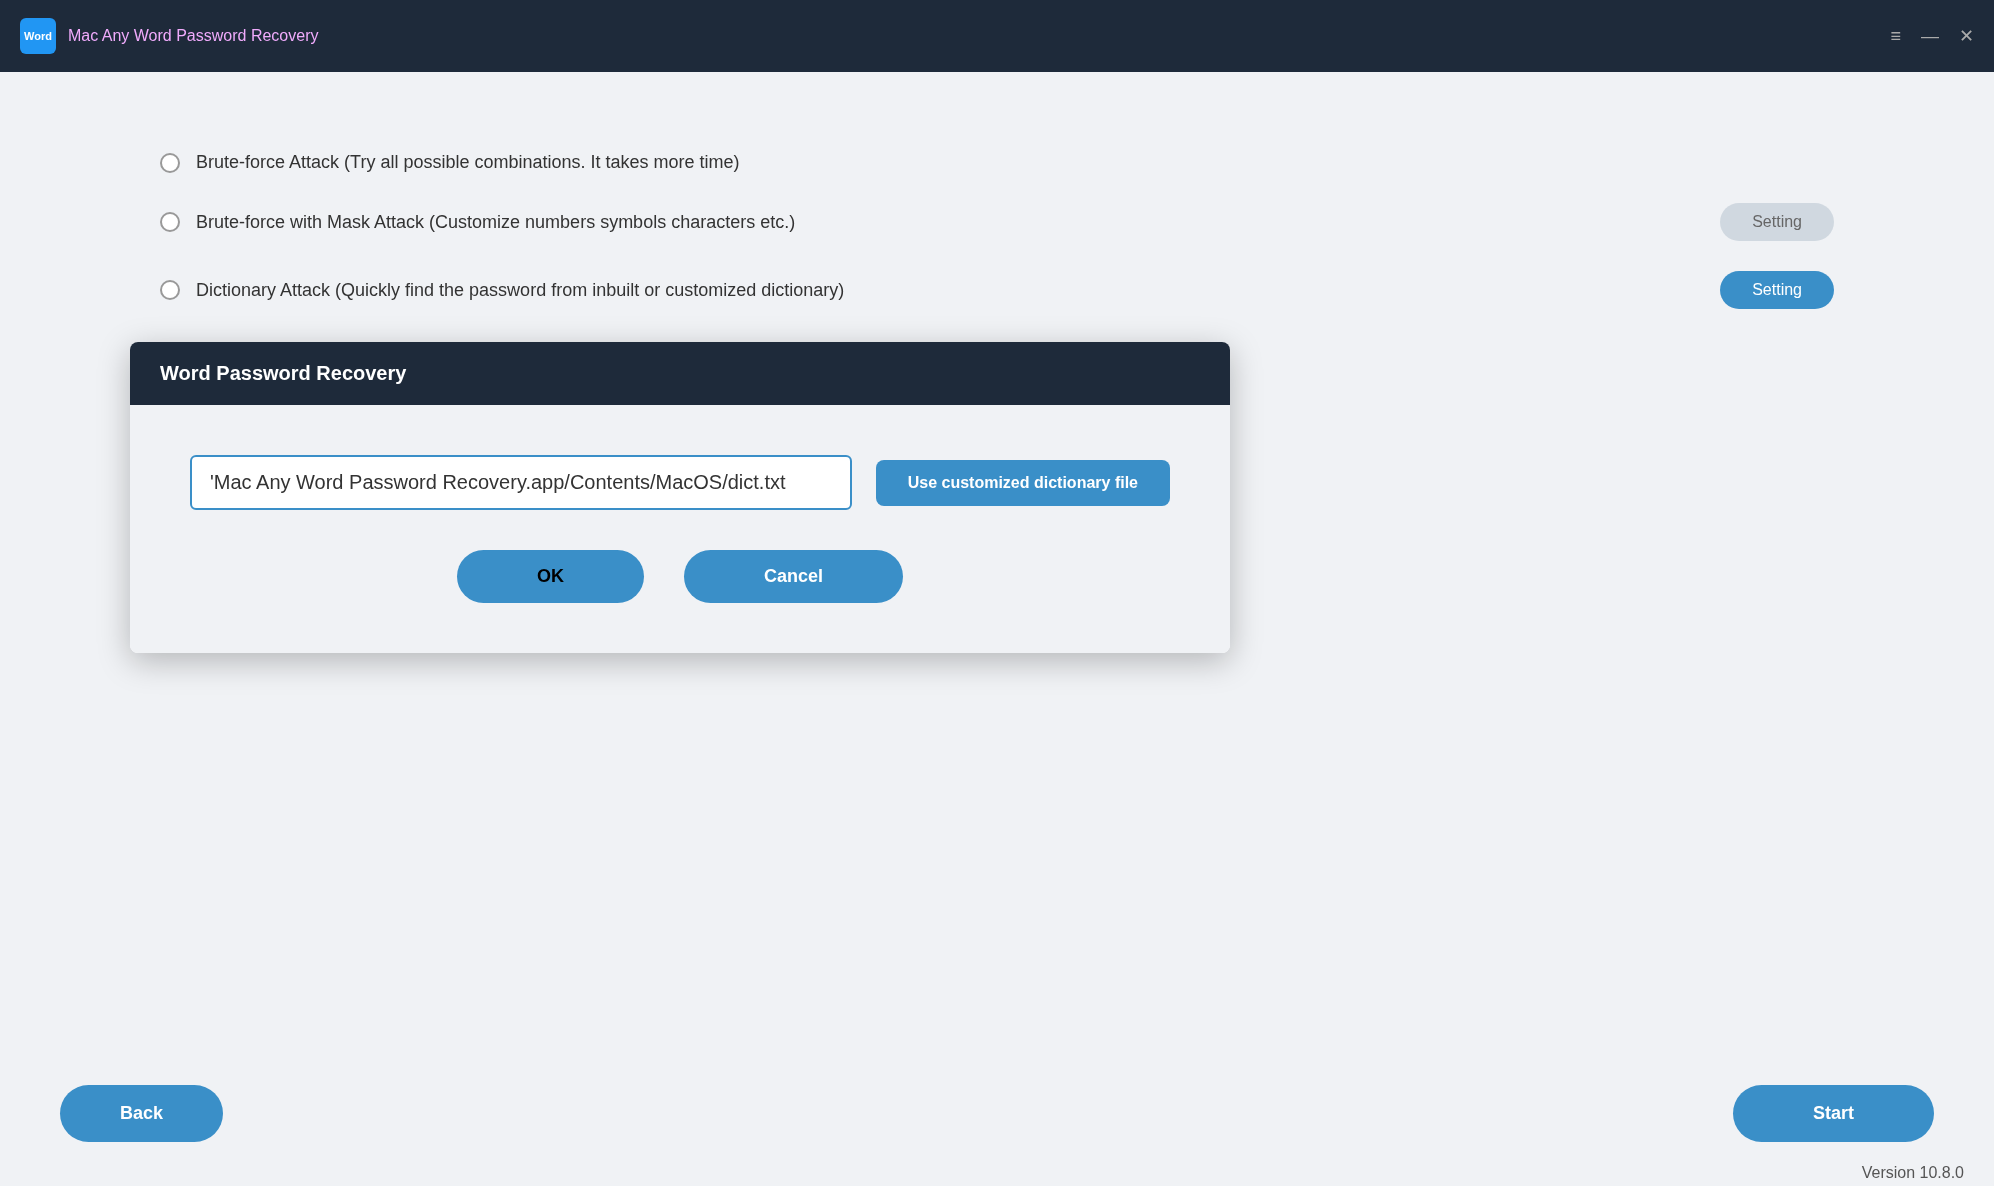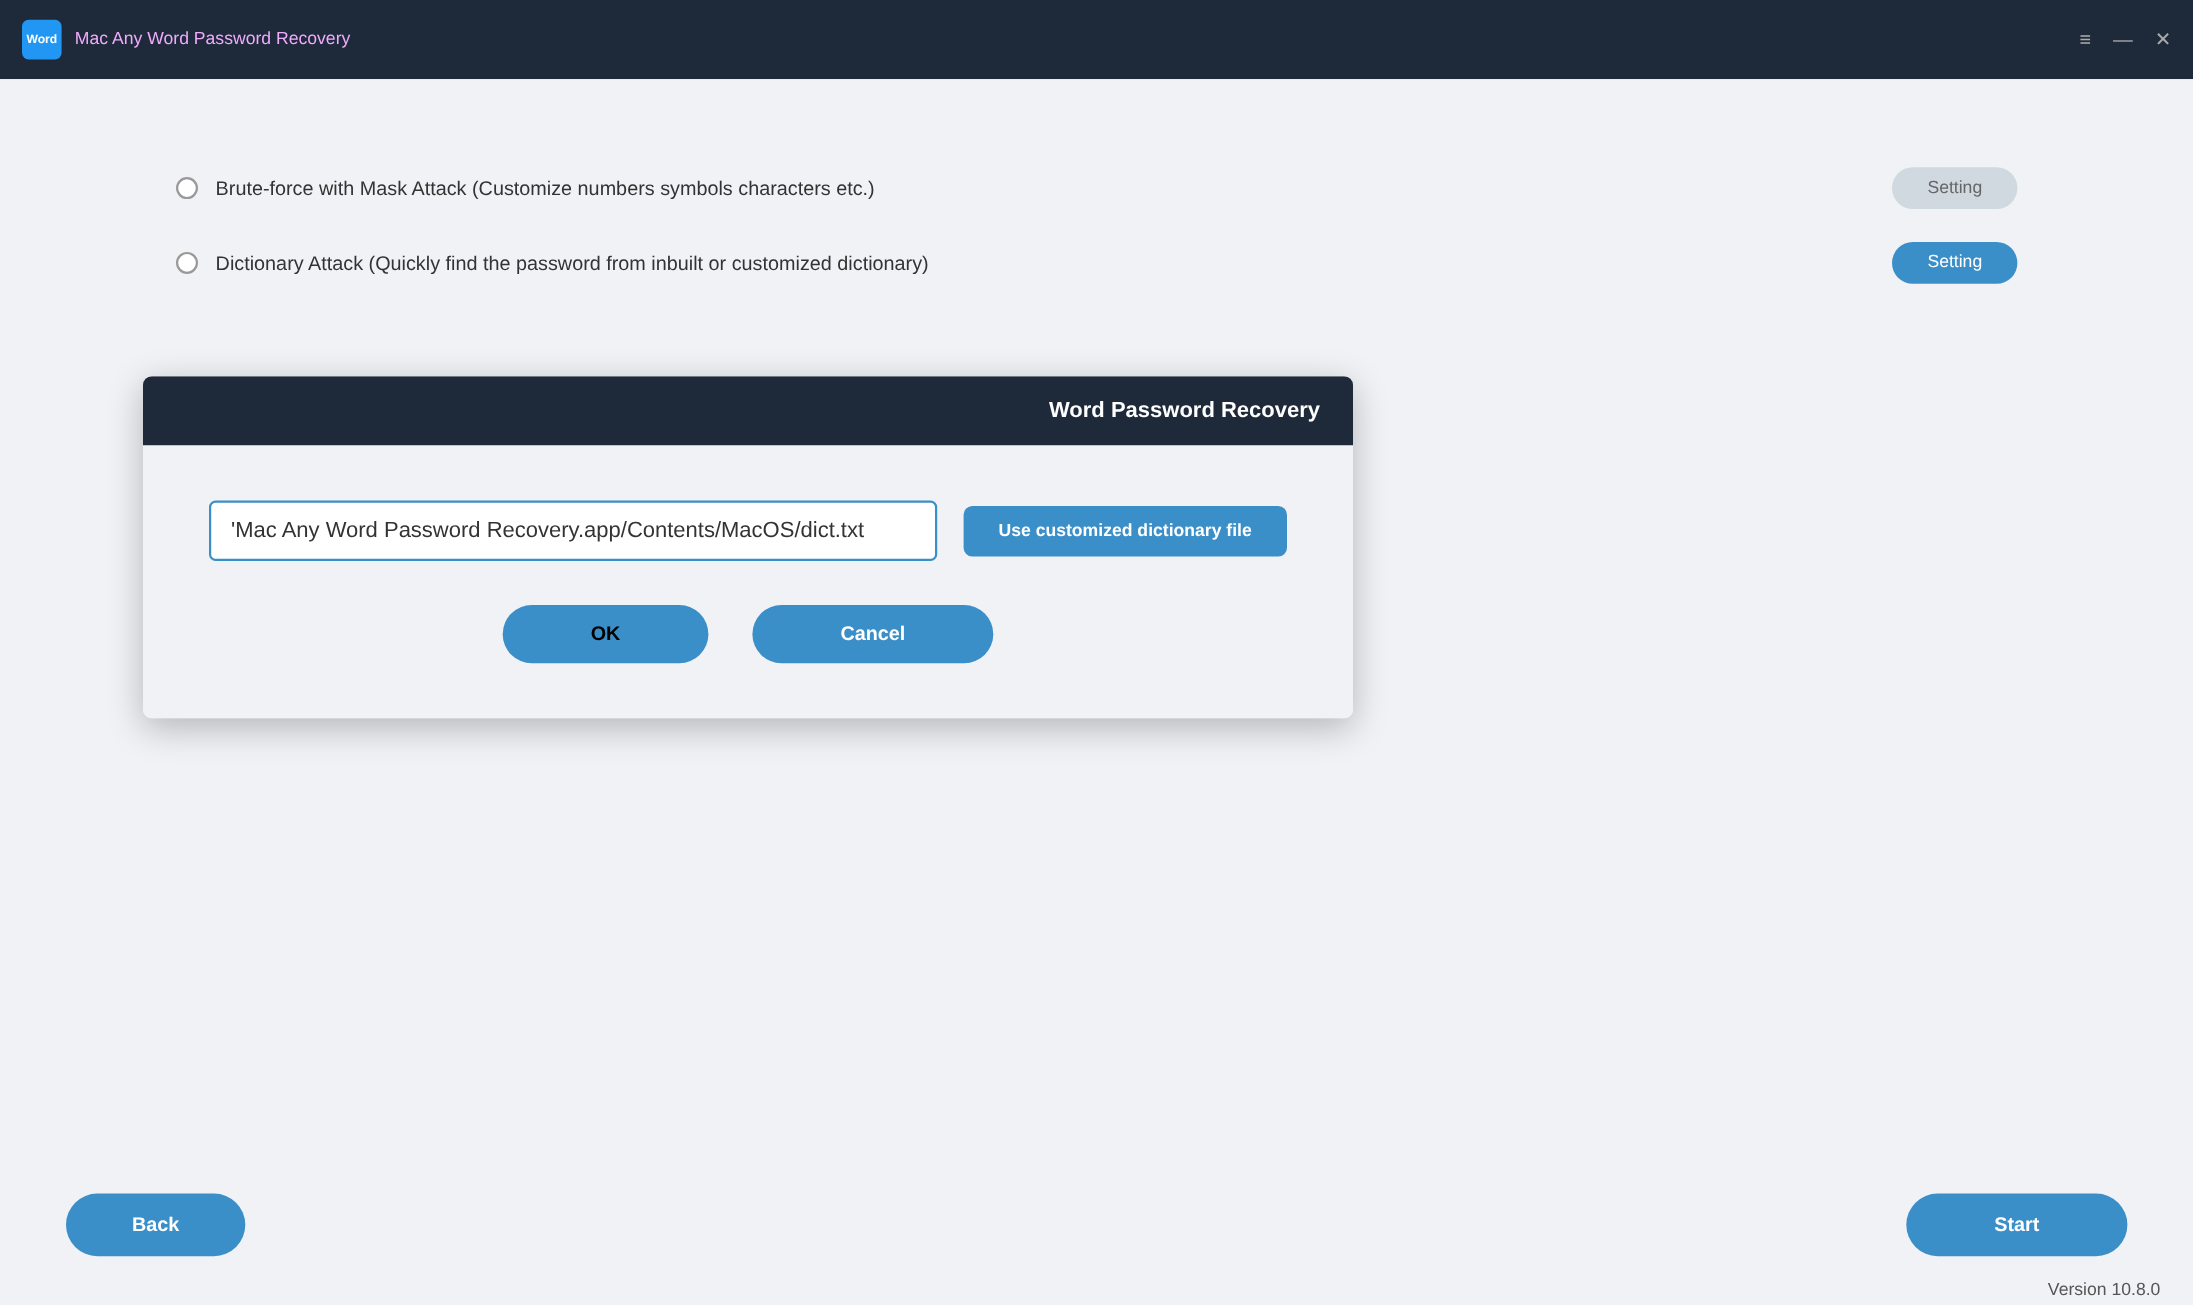--- a/index.html
+++ b/index.html
@@ -108,21 +108,21 @@
       right: 0;
       width: 1100px;
       background: white;
       border-radius: 8px;
       overflow: hidden;
       box-shadow: 0 8px 32px rgba(0,0,0,0.25);
     }
     .dialog-header {
       background: #1e2a3a;
       padding: 20px 30px;
-      text-align: right;
+      text-align: left;
     }
     .dialog-title {
       color: white;
       font-size: 20px;
       font-weight: 600;
     }
     .dialog-body {
       background: #f0f2f5;
       padding: 50px 60px 50px;
     }
@@ -225,20 +225,24 @@
   <span class="titlebar-title">Mac Any Word Password Recovery</span>
   <div class="titlebar-controls">
     <button class="titlebar-btn">≡</button>
     <button class="titlebar-btn">—</button>
     <button class="titlebar-btn">✕</button>
   </div>
 </div>
 
 <div class="main-content">
 
+  <div class="attack-option">
+    <div class="radio-btn"></div>
+    <span class="attack-label">Brute-force Attack (Try all possible combinations. It takes more time)</span>
+  </div>
 
   <div class="attack-option">
     <div class="radio-btn"></div>
     <span class="attack-label">Brute-force with Mask Attack (Customize numbers symbols characters etc.)</span>
     <button class="setting-btn setting-btn-inactive">Setting</button>
   </div>
 
   <div class="attack-option">
     <div class="radio-btn"></div>
     <span class="attack-label">Dictionary Attack (Quickly find the password from inbuilt or customized dictionary)</span>

